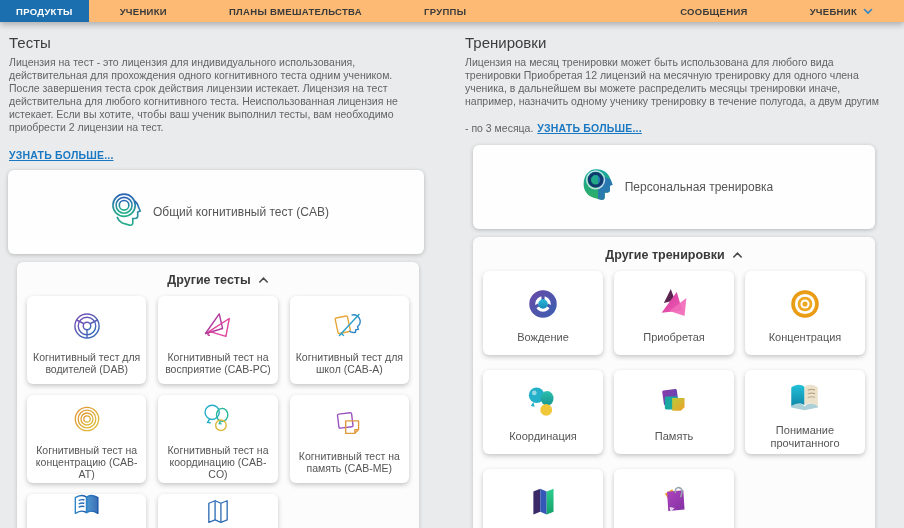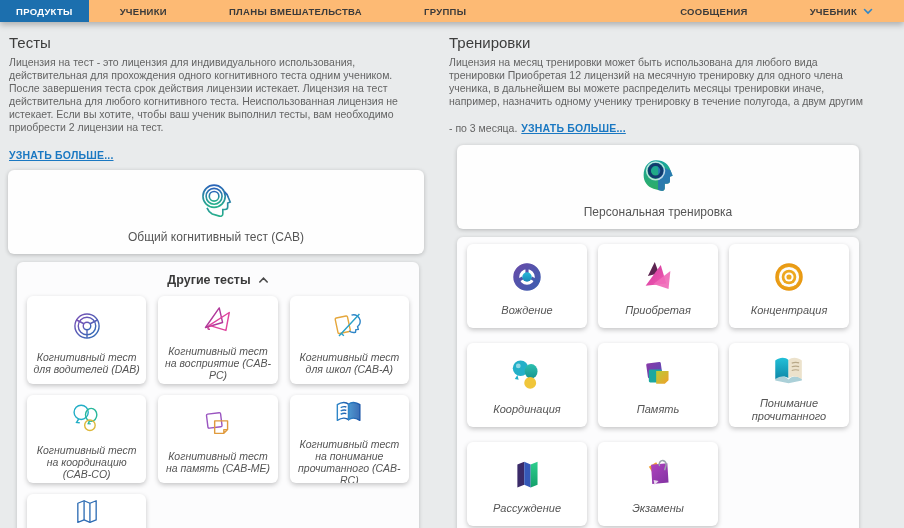--- a/index.html
+++ b/index.html
@@ -19,40 +19,40 @@
   .nav-group{display:flex;align-items:stretch;}
   .nav-item{
     display:flex;align-items:center;gap:4px;padding:0 31px;cursor:pointer;
     white-space:nowrap;
   }
   .nav-item.active{background:#1c6fae;color:#fff;padding:0 16px;}
   .nav-item .chev{display:inline-flex;margin-left:2px;}
   
   .content{
     position:absolute;top:22px;left:0;right:0;bottom:0;
-    display:flex;gap:24px;padding:8px 8px 0 8px;box-sizing:border-box;
+    display:flex;gap:40px;padding:8px 8px 0 8px;box-sizing:border-box;
   }
   .col{display:flex;flex-direction:column;}
   .col-tests{width:416px;flex:none;}
   .col-trainings{width:420px;flex:none;}
   .section-title{
     font-size:15px;font-weight:400;color:#3d3d3d;margin:4px 0 5px 1px;
   }
   .section-desc{
     font-size:10.5px;line-height:13px;color:#646464;margin:0 0 1px 1px;
   }
   .learn-more{
     font-size:10.5px;font-weight:bold;color:#1a78c2;text-decoration:underline;
     cursor:pointer;display:inline-block;margin:14px 0 0 1px;letter-spacing:.2px;
   }
   
   .featured-card{
     margin-top:9px;height:84px;background:#fefefe;border-radius:6px;
     box-shadow:0 1px 4px rgba(0,0,0,.22);
-    display:flex;flex-direction:column;align-items:center;justify-content:center;
+    display:flex;flex-direction:row;align-items:center;justify-content:center;
     gap:4px;cursor:pointer;flex:none;
   }
   .col-trainings .featured-card{width:402px;margin-left:9px;box-sizing:border-box;}
   .featured-card .icon svg{width:46px;height:46px;display:block;}
   .featured-label{font-size:12px;color:#555;}
   
   .panel{
     margin-top:8px;background:#fcfcfd;border-radius:6px;
     box-shadow:0 1px 4px rgba(0,0,0,.18);
     width:402px;margin-left:9px;box-sizing:border-box;
@@ -62,21 +62,21 @@
     display:flex;align-items:center;justify-content:center;gap:7px;
     font-size:12.5px;font-weight:bold;color:#3a3a3a;
     padding:4px 0 9px;cursor:pointer;
   }
   .grid{display:grid;grid-template-columns:repeat(3,1fr);}
   .grid-tests{grid-template-rows:88px 88px 76px;gap:11px 12px;}
   .grid-trainings{grid-template-rows:84px 84px 84px;gap:15px 11px;}
   .card{
     background:#fff;border-radius:6px;box-shadow:0 2px 5px rgba(0,0,0,.22);
     display:flex;flex-direction:column;align-items:center;justify-content:center;
-    gap:5px;padding:4px 5px;box-sizing:border-box;cursor:pointer;overflow:hidden;font-style:italic;
+    gap:5px;padding:4px 5px;box-sizing:border-box;cursor:pointer;overflow:hidden;
   }
   .grid-tests .card .icon svg{width:40px;height:40px;display:block;}
   .grid-trainings .card .icon svg{width:44px;height:44px;display:block;}
   .card-label{
     font-size:10.5px;line-height:12px;color:#555;text-align:center;
   }
   .grid-trainings .card-label{font-size:11px;line-height:13px;}
   .icon{display:inline-flex;}
 </style>
 </head>
@@ -188,20 +188,39 @@
                   <path d="M27 11c5-1.5 9.5 1.5 10.3 6 .6 3.4-.8 6-3 7.6l.8 3.4-2.8.3-.6 3.3c-2.8.6-5.4 0-7.4-1.6" stroke="#2f86c8"></path>
                   <path d="M12 36L36.5 9.5M14.8 33l3 2.6" stroke="#2aa0c8"></path>
                 </g>
               </svg>
             </span>
             <span class="card-label">Когнитивный тест для школ (CAB-A)</span>
           </div>
           <div class="card">
             <span class="icon">
               <svg viewBox="0 0 48 48">
+                <defs>
+                  <linearGradient id="tgo" x1="0" y1="0" x2="1" y2="1">
+                    <stop offset="0" stop-color="#e09330"></stop>
+                    <stop offset="1" stop-color="#dec040"></stop>
+                  </linearGradient>
+                </defs>
+                <g fill="none" stroke="url(#tgo)" stroke-width="1.6">
+                  <circle cx="24" cy="24" r="3.8"></circle>
+                  <circle cx="24" cy="24" r="7.2"></circle>
+                  <circle cx="24" cy="24" r="10.6"></circle>
+                  <circle cx="24" cy="24" r="14"></circle>
+                </g>
+              </svg>
+            </span>
+            <span class="card-label">Когнитивный тест на концентрацию (CAB-AT)</span>
+          </div>
+          <div class="card">
+            <span class="icon">
+              <svg viewBox="0 0 48 48">
                 <g fill="none" stroke-width="1.7">
                   <circle cx="17" cy="16" r="8.5" stroke="#23aec6"></circle>
                   <path d="M14 24l-2.5 4 3.8.5" stroke="#23aec6"></path>
                   <ellipse cx="29" cy="19" rx="6.8" ry="7.8" stroke="#2ab89b"></ellipse>
                   <path d="M27 26.5l-1.5 3 3 .3" stroke="#2ab89b"></path>
                   <circle cx="27.5" cy="31.5" r="6.3" stroke="#ddb83a"></circle>
                 </g>
               </svg>
             </span>
             <span class="card-label">Когнитивный тест на координацию (CAB-CO)</span>
@@ -266,20 +285,28 @@
             <path d="M22 5.5c8.5 0 13.5 5 15 10.5l2.3 5.6-2.8 1.2v4.3c0 1.8-1.4 2.9-3.2 2.9h-2.2v4.8c0 2-2 3.2-4 2.6l-7.8-2.3C12.8 32.9 9 27.5 9 21 9 12 14.5 5.5 22 5.5Z" fill="url(#hf1)"></path>
             <path d="M37 16l2.3 5.6-2.8 1.2v4.3c0 1.8-1.4 2.9-3.2 2.9h-2.2v4.8c0 2-2 3.2-4 2.6l-3-.9v-25Z" fill="#2a71b8" opacity=".85"></path>
             <circle cx="21.5" cy="16.5" r="9.3" fill="none" stroke="#ffffff" stroke-width="1.6" opacity=".7"></circle>
             <circle cx="21.5" cy="16.5" r="6.5" fill="none" stroke="#123a6e" stroke-width="3.2"></circle>
           </svg>
         </span>
       <span class="featured-label">Персональная тренировка</span>
     </div>
 
     <div class="panel">
+      <div class="panel-header">
+        <span>Другие тренировки</span>
+        <span class="icon">
+          <svg width="11" height="8" viewBox="0 0 11 8">
+              <path d="M1.8 6 L5.5 2.2 L9.2 6" stroke="#4a4a4a" stroke-width="1.6" fill="none" stroke-linecap="round"></path>
+            </svg>
+        </span>
+      </div>
       <div class="grid grid-trainings">
           <div class="card">
             <span class="icon">
               <svg viewBox="0 0 48 48">
                 <defs>
                   <linearGradient id="swf" x1="0" y1="0" x2="1" y2="1">
                     <stop offset="0" stop-color="#6a4aa8"></stop>
                     <stop offset="1" stop-color="#3a5fb0"></stop>
                   </linearGradient>
                   <linearGradient id="swf2" x1="0" y1="0" x2="0" y2="1">

